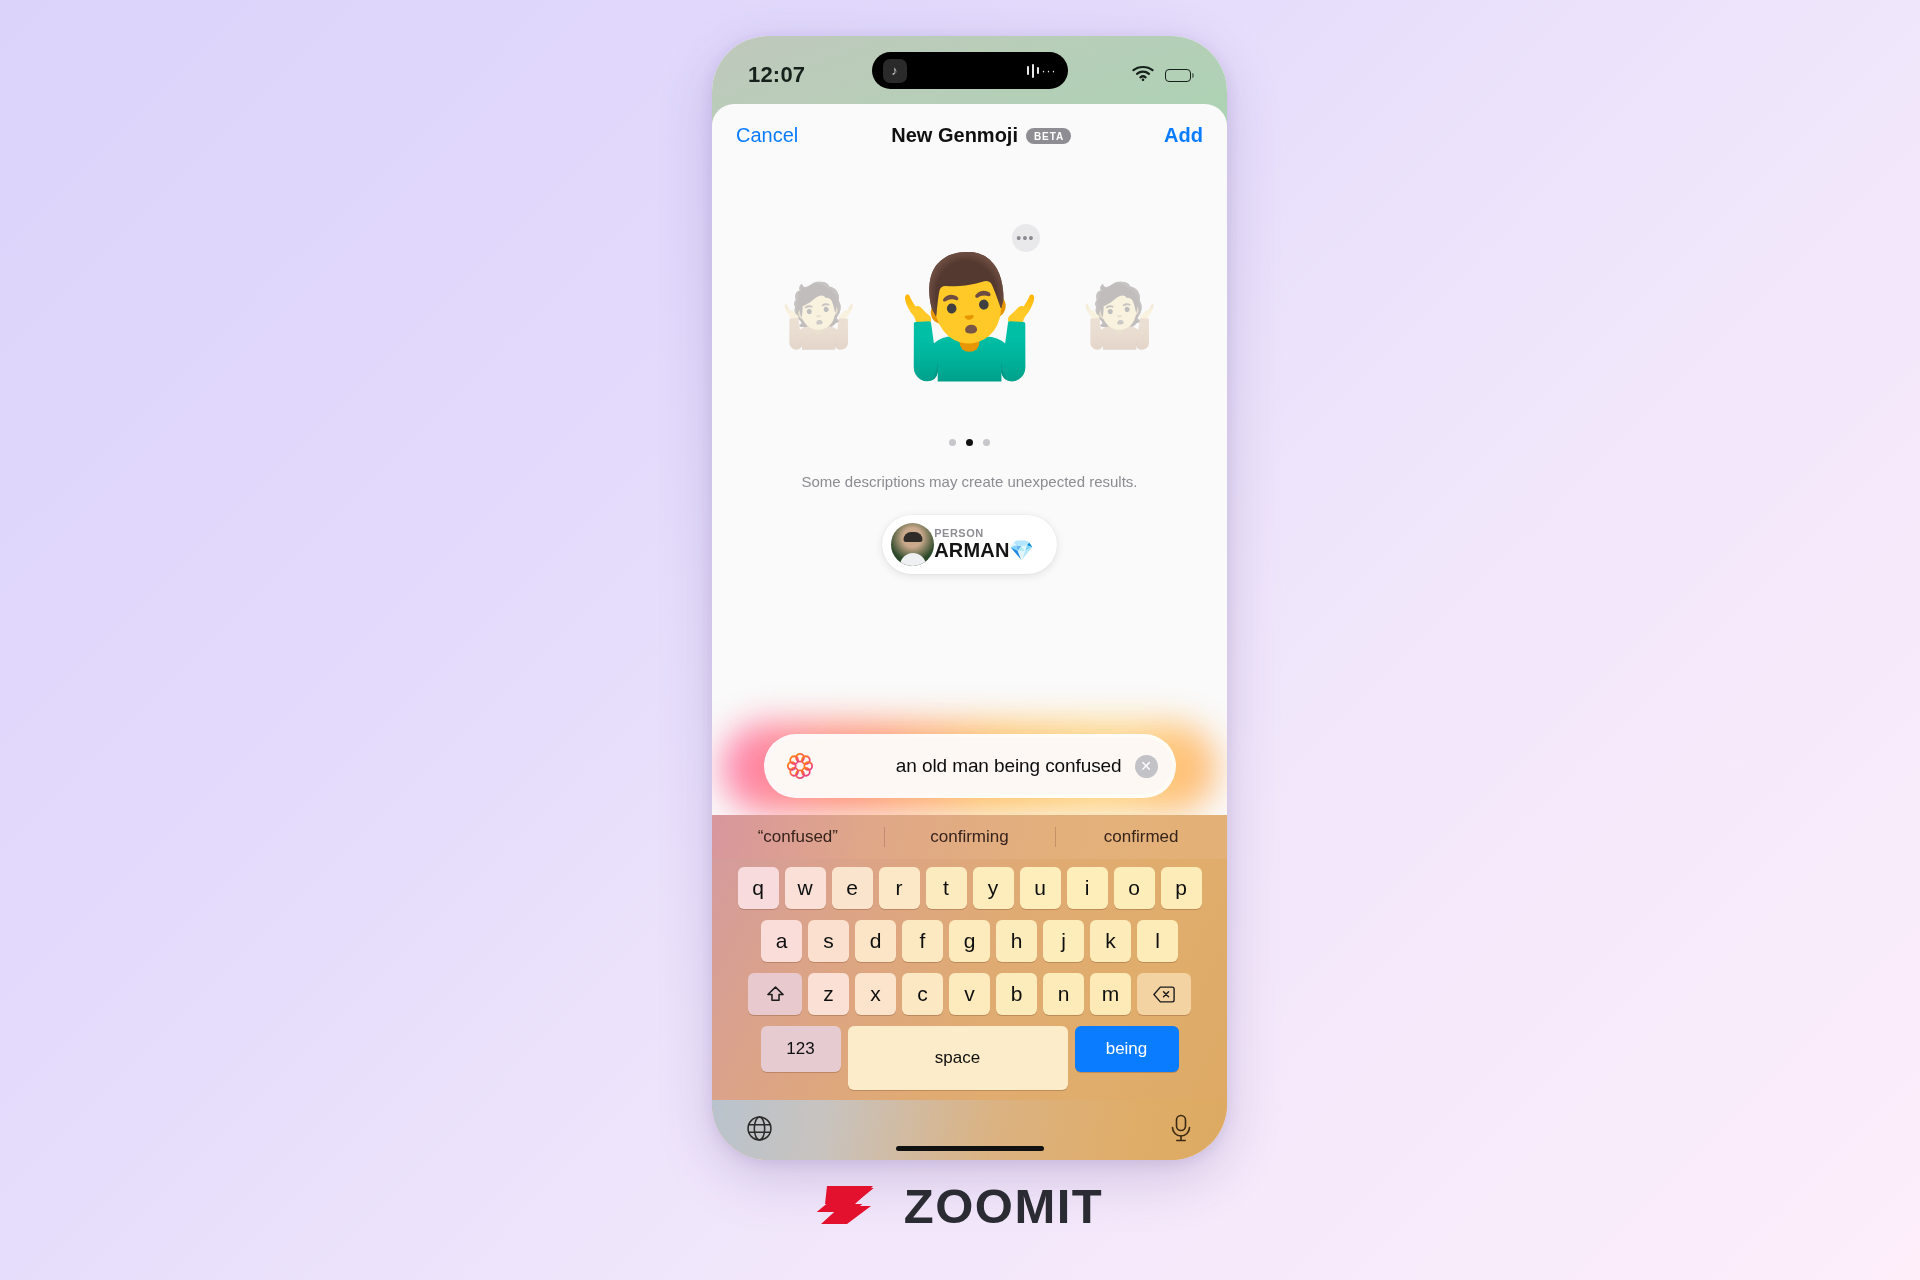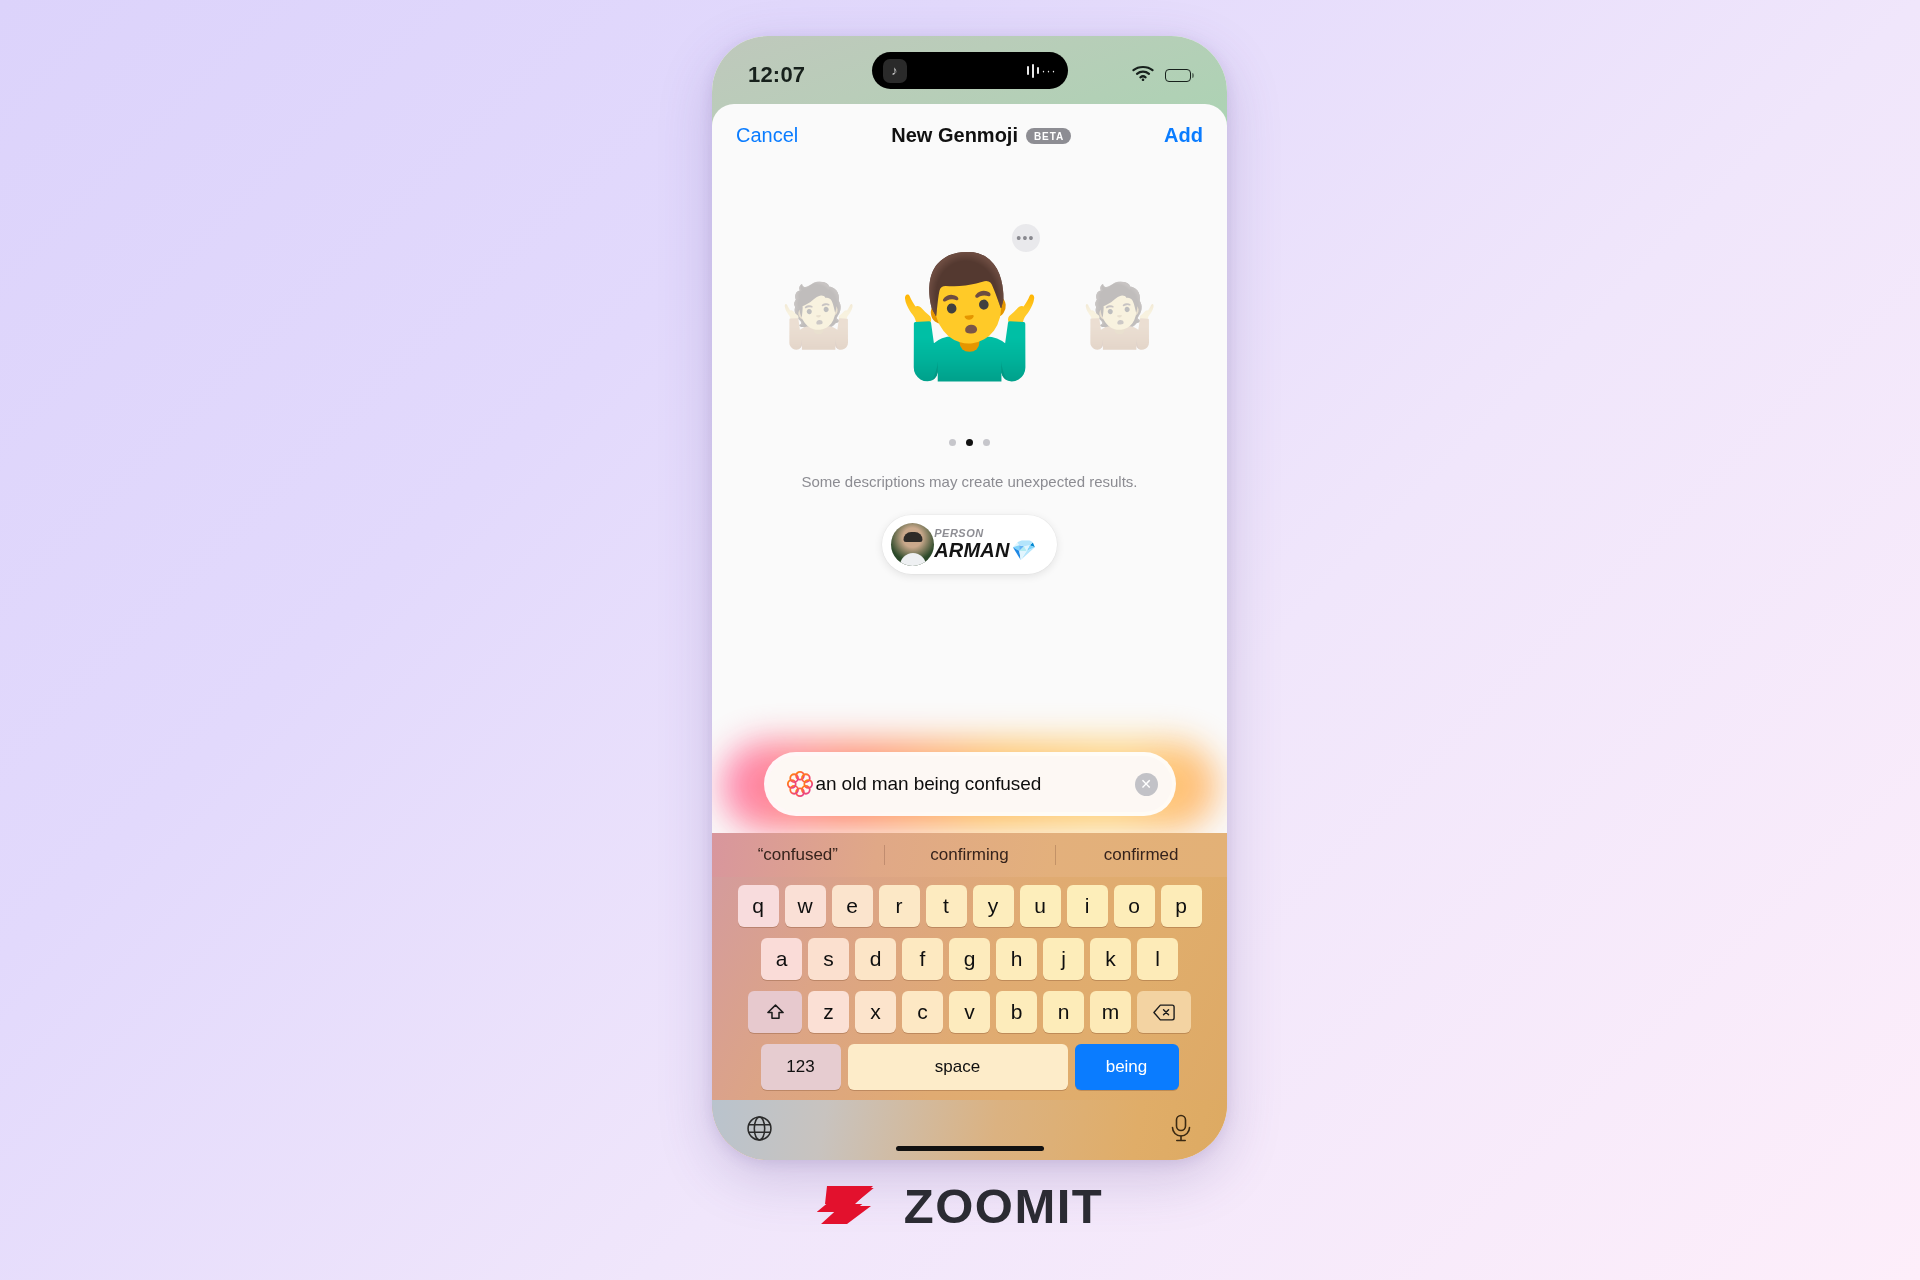--- a/index.html
+++ b/index.html
@@ -115,21 +115,20 @@
     padding:6px 60px 0; flex:0 0 auto;
   }
 
   
   .chip-wrap { flex:1 0 auto; display:flex; align-items:flex-start; justify-content:center; padding-top:22px; }
   .chip {
     display:flex; align-items:center; 
     background:#fff; border-radius:30px; padding:8px 22px 8px 9px;
     box-shadow:0 2px 9px rgba(0,0,0,.10), 0 0 0 .5px rgba(0,0,0,.04);
     cursor:pointer;
-    font-style:italic;
   }
   .chip .ava {
     width:43px; height:43px; border-radius:50%; overflow:hidden; flex:0 0 43px;
     background:radial-gradient(circle at 50% 34%, #caa98c 0 27%, #2d4a2a 66%, #1d3520 100%);
     position:relative;
   }
   .chip .ava::after {
     content:""; position:absolute; left:50%; bottom:0; transform:translateX(-50%);
     width:26px; height:13px; border-radius:13px 13px 0 0; background:#eef0f2;
   }
@@ -145,22 +144,23 @@
   .field-area { flex:0 0 98px; position:relative; display:flex; align-items:center; justify-content:center; }
   .glow {
     position:absolute; left:10px; right:10px; top:6px; bottom:2px; border-radius:48px;
     background:linear-gradient(100deg,#ff7ab0 0%,#ff8d6b 28%,#ffc061 55%,#ffd27a 78%,#ffb36b 100%);
     filter:blur(17px); opacity:.95;
   }
   .field {
     position:relative; z-index:2;
     width:404px; height:56px; border-radius:28px;
     background:#fdf8f4;
-    display:flex; align-items:center; gap:1px; padding:0 14px 0 17px;
+    display:flex; align-items:center; gap:13px; padding:0 14px 0 17px;
     box-shadow:0 0 0 4px rgba(255,255,255,.92);
+    text-align:right;
   }
   .ai-flower { width:30px; height:30px; flex:0 0 30px; }
   .field-text { flex:1; font-size:19px; color:#0d0d0d; letter-spacing:-.1px; }
   .clear {
     width:23px; height:23px; border-radius:50%; background:#c2c2c7; color:#fff;
     display:flex; align-items:center; justify-content:center; font-size:14px;
     cursor:pointer; flex:0 0 23px;
   }
 
   
@@ -189,21 +189,21 @@
     font-size:21px; color:#0f0f0f; cursor:pointer;
     box-shadow:0 1px 0 rgba(120,70,40,.32);
   }
   .krow.r1 .key { width:41px; }
   .krow.r2 { padding:0 21px; }
   .krow.r2 .key { width:41px; }
   .krow.r3 .key.ltr { width:41px; }
   .key.wide { width:54px; font-size:19px; }
   .krow.r4 { gap:7px; margin-bottom:6px; }
   .key.num { width:80px; font-size:17px; height:46px; }
-  .key.space { flex:1; max-width:220px; font-size:17px; height:46px; }
+  .key.space { flex:1; max-width:220px; font-size:17px; height:64px; }
   .key.done { width:104px; height:46px; background:#0a7cff !important; color:#fff; font-size:17px; }
 
   .kbbar {
     height:60px; display:flex; align-items:center; justify-content:space-between;
     padding:0 34px; position:relative;
     background:linear-gradient(100deg,#b9c3cd 0%,#c8c3bf 22%,#dbb281 55%,#e0ad68 82%,#ddaa62 100%);
   }
   .home-ind {
     position:absolute; left:50%; transform:translateX(-50%); bottom:9px;
     width:148px; height:5px; border-radius:3px; background:#111;

